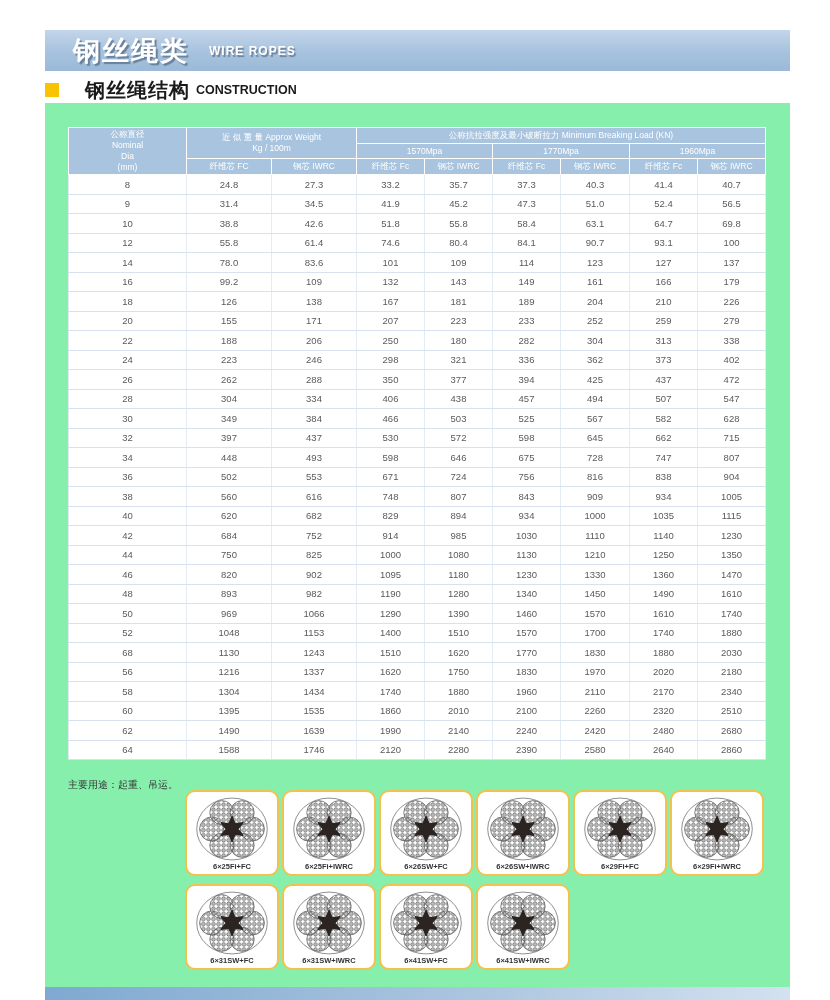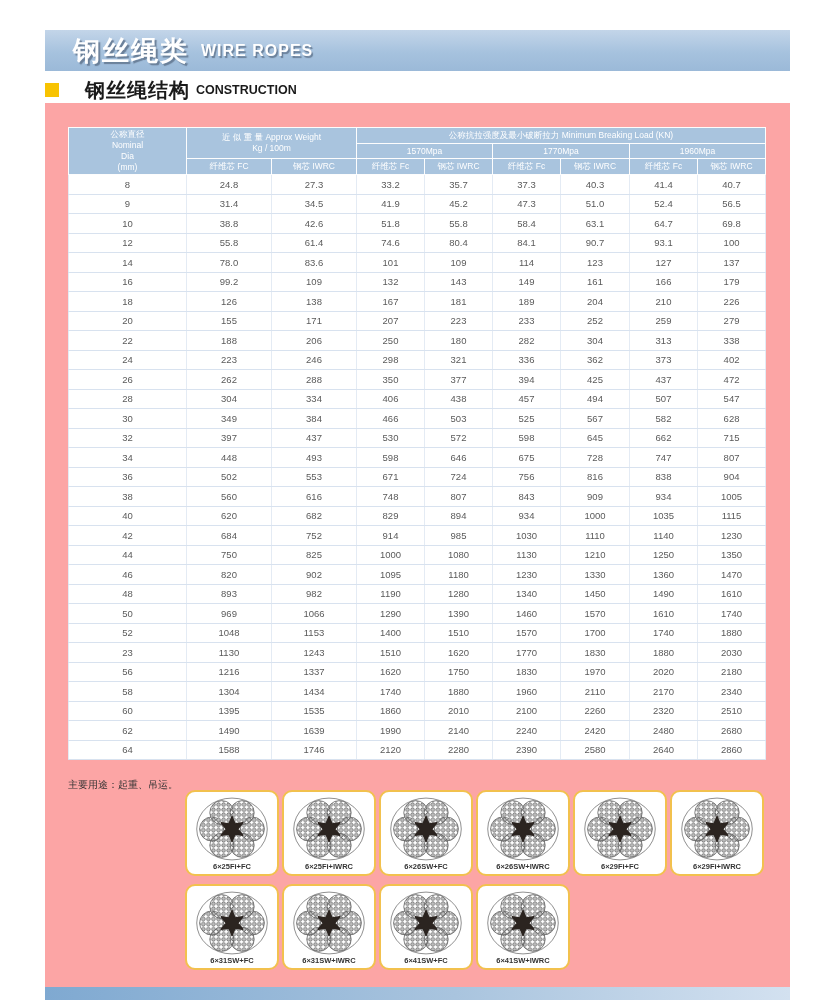--- a/index.html
+++ b/index.html
@@ -6,32 +6,32 @@
   html,body { width:830px; height:1000px; background:#fff; overflow:hidden;
               font-family:"Liberation Sans","DejaVu Sans",sans-serif; }
   .content { position:absolute; left:45px; top:0; width:639px; height:1000px; }
 
   
   .banner { position:absolute; left:0; top:30px; width:745px; height:41px;
             background:linear-gradient(180deg,#c3d5e9 0%,#a6c2de 55%,#9bb9d8 100%);
             display:flex; align-items:center; padding-left:28px; }
   .banner .zh { font-size:27px; font-weight:bold; color:#fff; letter-spacing:2px;
                 text-shadow:2px 2px 1px rgba(95,115,140,.85); }
-  .banner .en { font-size:16px; font-weight:bold; color:#fff; margin-left:12px; letter-spacing:1px;
+  .banner .en { font-size:12px; font-weight:bold; color:#fff; margin-left:20px; letter-spacing:1px;
                 text-shadow:1.5px 1.5px 1px rgba(95,115,140,.85); }
 
   
   .section-head { position:absolute; left:0; top:80px; width:745px; height:20px;
                   display:flex; align-items:center; }
   .bullet { width:14px; height:14px; background:#f8c301; display:inline-block; }
   .section-head .zh { font-size:20px; font-weight:bold; color:#1a1a1a; margin-left:26px; letter-spacing:1px; }
   .section-head .en { font-size:12.5px; font-weight:bold; color:#1a1a1a; margin-left:6px; }
 
   
-  .panel { position:absolute; left:0; top:103px; width:745px; height:897px; background:#fca5a5;text-decoration:underline; }
+  .panel { position:absolute; left:0; top:103px; width:745px; height:897px; background:#86efac;text-decoration:underline; }
 
   
   table.spec { border-collapse:collapse; table-layout:fixed; width:697px;
                position:absolute; left:23px; top:24px; }
   table.spec thead th { background:#a9c4de; color:#fff; font-weight:normal; font-size:8.5px;
                         border:1px solid #fdfdfd; padding:1px 2px; text-align:center; line-height:1.3; }
   table.spec tbody td { background:#fff; color:#5a5a5a; font-size:9.5px; text-align:center;
                         height:19.5px; border:1px solid #e4ebf4; border-bottom:1px solid #d8e2ef; padding:0; }
   th.dia-head { line-height:1.35; }
 
@@ -371,21 +371,21 @@
             <td>1048</td>
             <td>1153</td>
             <td>1400</td>
             <td>1510</td>
             <td>1570</td>
             <td>1700</td>
             <td>1740</td>
             <td>1880</td>
           </tr>
           <tr>
-            <td>23</td>
+            <td>68</td>
             <td>1130</td>
             <td>1243</td>
             <td>1510</td>
             <td>1620</td>
             <td>1770</td>
             <td>1830</td>
             <td>1880</td>
             <td>2030</td>
           </tr>
           <tr>

